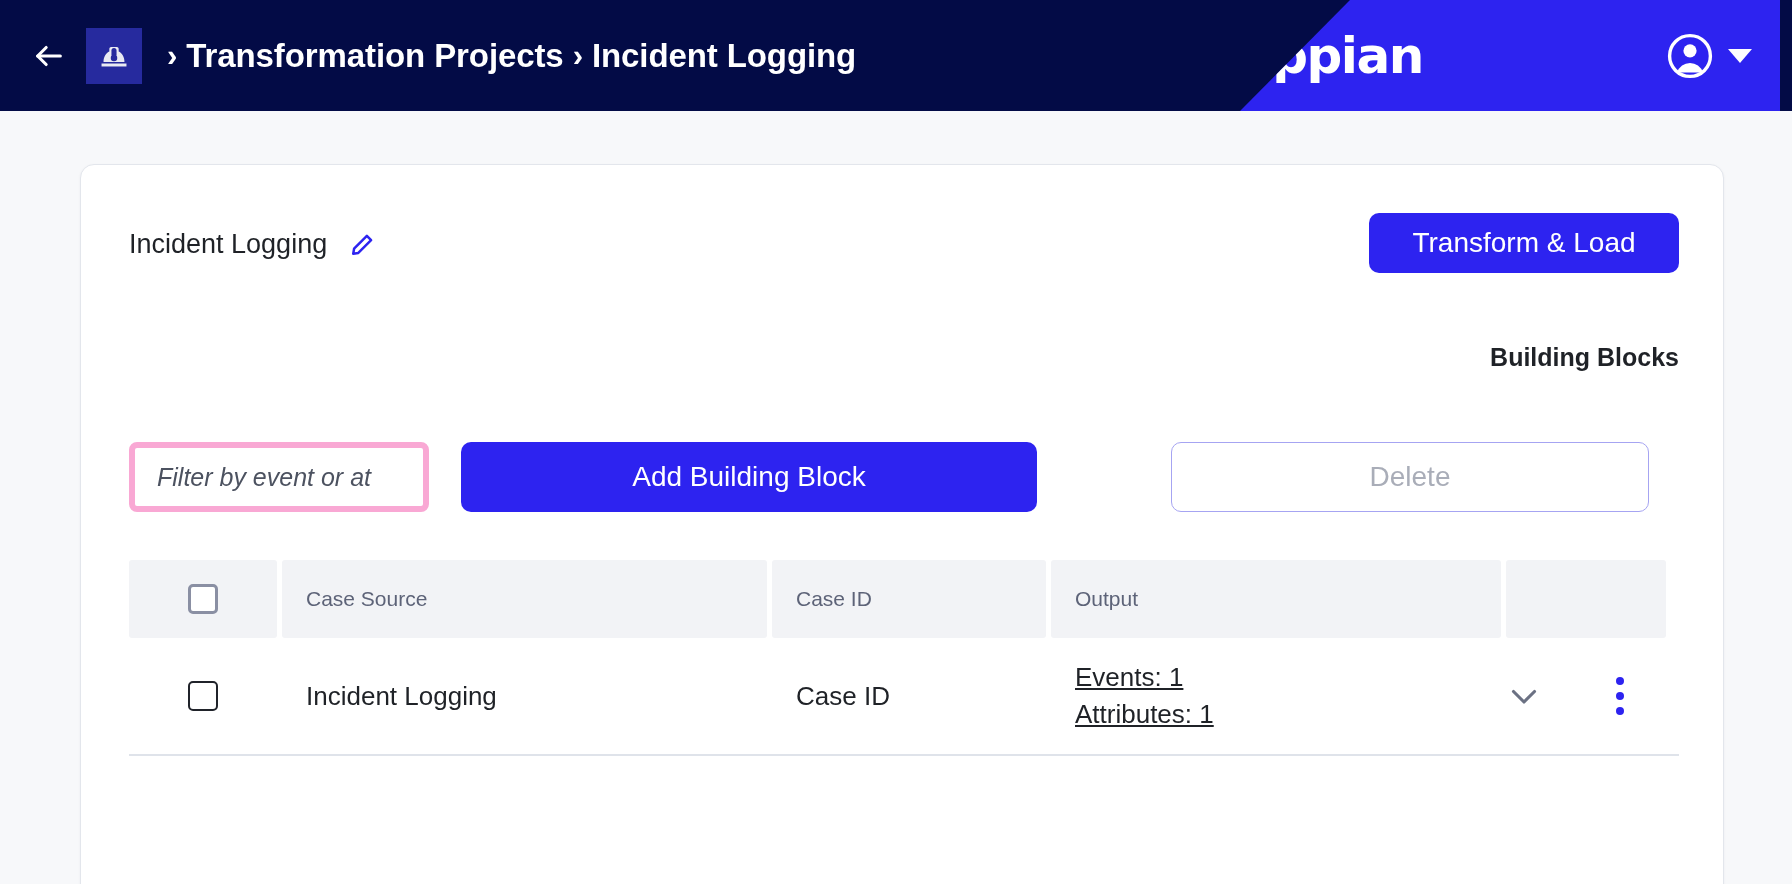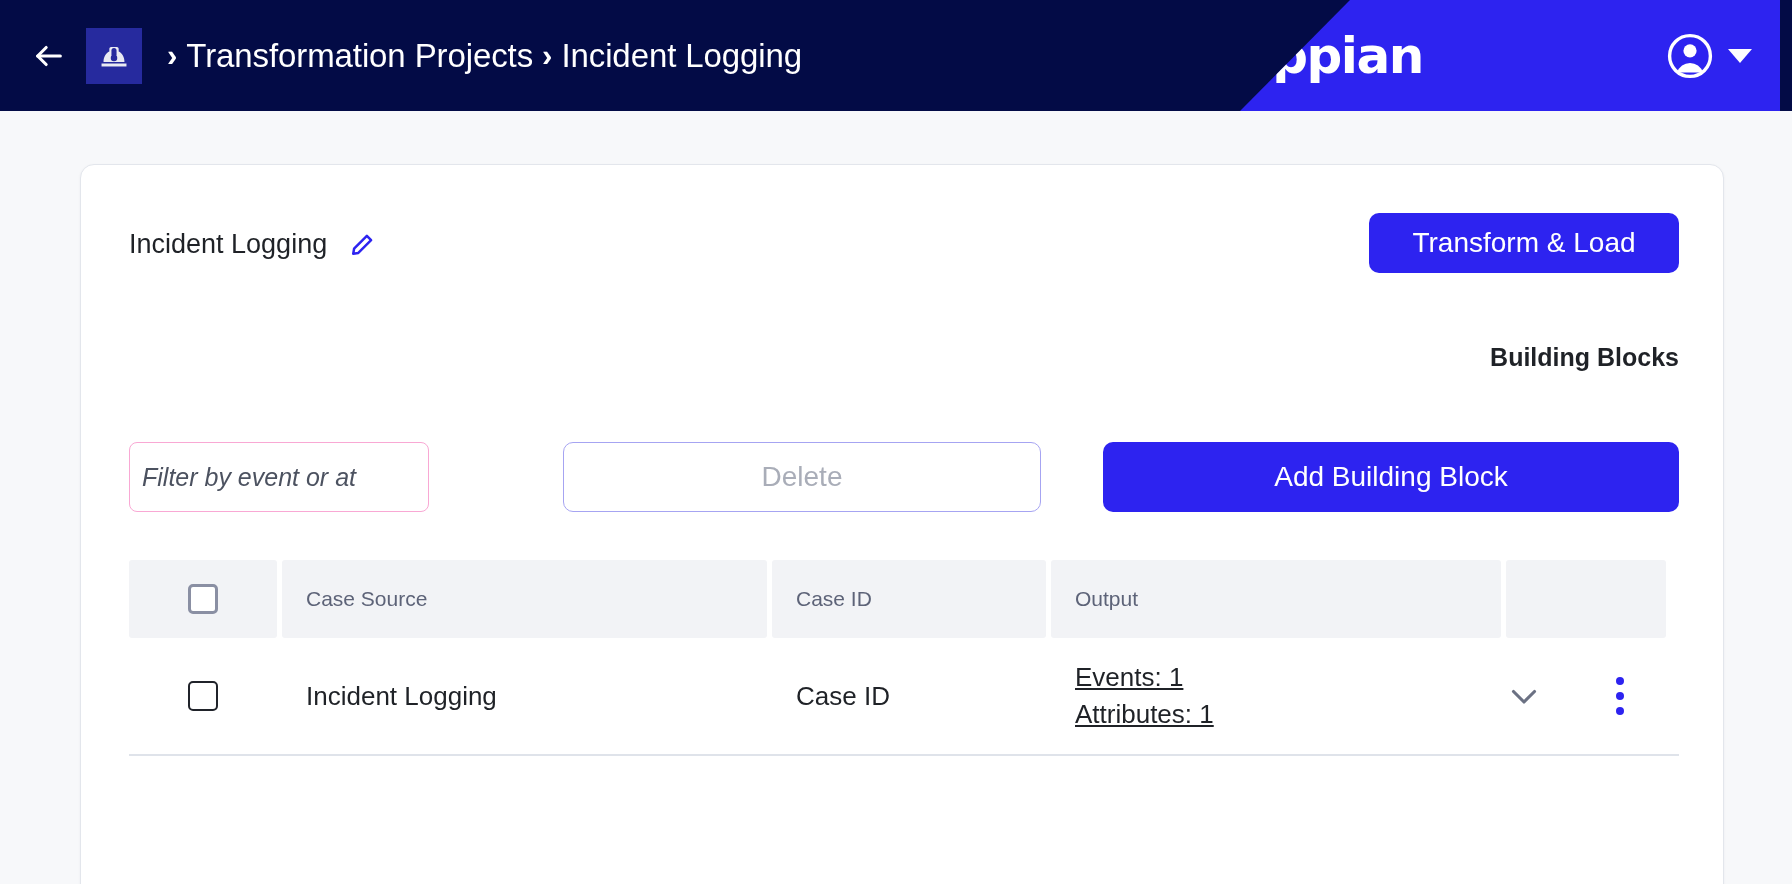--- a/index.html
+++ b/index.html
@@ -70,21 +70,21 @@
     color: #ffffff;
     font-size: 31px;
     font-weight: 700;
     margin: 0 9px 0 9px;
     line-height: 1;
   }
 
   .crumb {
     color: #ffffff;
     font-size: 33px;
-    font-weight: 400;
+    font-weight: 700;
     letter-spacing: -0.1px;
     line-height: 1;
     cursor: pointer;
   }
 
   .crumb.current { cursor: default; }
 
   .topbar-right {
     position: absolute;
     right: 0;
@@ -205,24 +205,24 @@
   .toolbar {
     margin-top: 72px;
     display: flex;
     align-items: center;
     gap: 32px;
   }
 
   .filter-input {
     width: 300px;
     height: 70px;
-    border: 1px solid #f9a8d4;
+    border: 6px solid #f9a8d4;
     border-radius: 8px;
     background: #ffffff;
-    padding: 0 12px;
+    padding: 0 22px;
     font-size: 25px;
     font-style: italic;
     color: #1f2227;
     font-family: "Liberation Sans", sans-serif;
     outline: none;
   }
   .filter-input::placeholder {
     color: #4c5260;
     font-style: italic;
     opacity: 1;
@@ -381,22 +381,22 @@
         </svg>
       </div>
 
       <button class="btn btn-primary">Transform &amp; Load</button>
     </div>
 
     <div class="section-label">Building Blocks</div>
 
     <div class="toolbar">
       <input class="filter-input" type="text" placeholder="Filter by event or at" style="">
+      <button class="btn btn-add">Add Building Block</button>
       <button class="btn btn-delete">Delete</button>
-      <button class="btn btn-add">Add Building Block</button>
     </div>
 
     <div class="table">
 
       <div class="thead">
         <div class="th col-check">
           <span class="checkbox"></span>
         </div>
         <div class="th col-source">Case Source</div>
         <div class="th col-case">Case ID</div>

